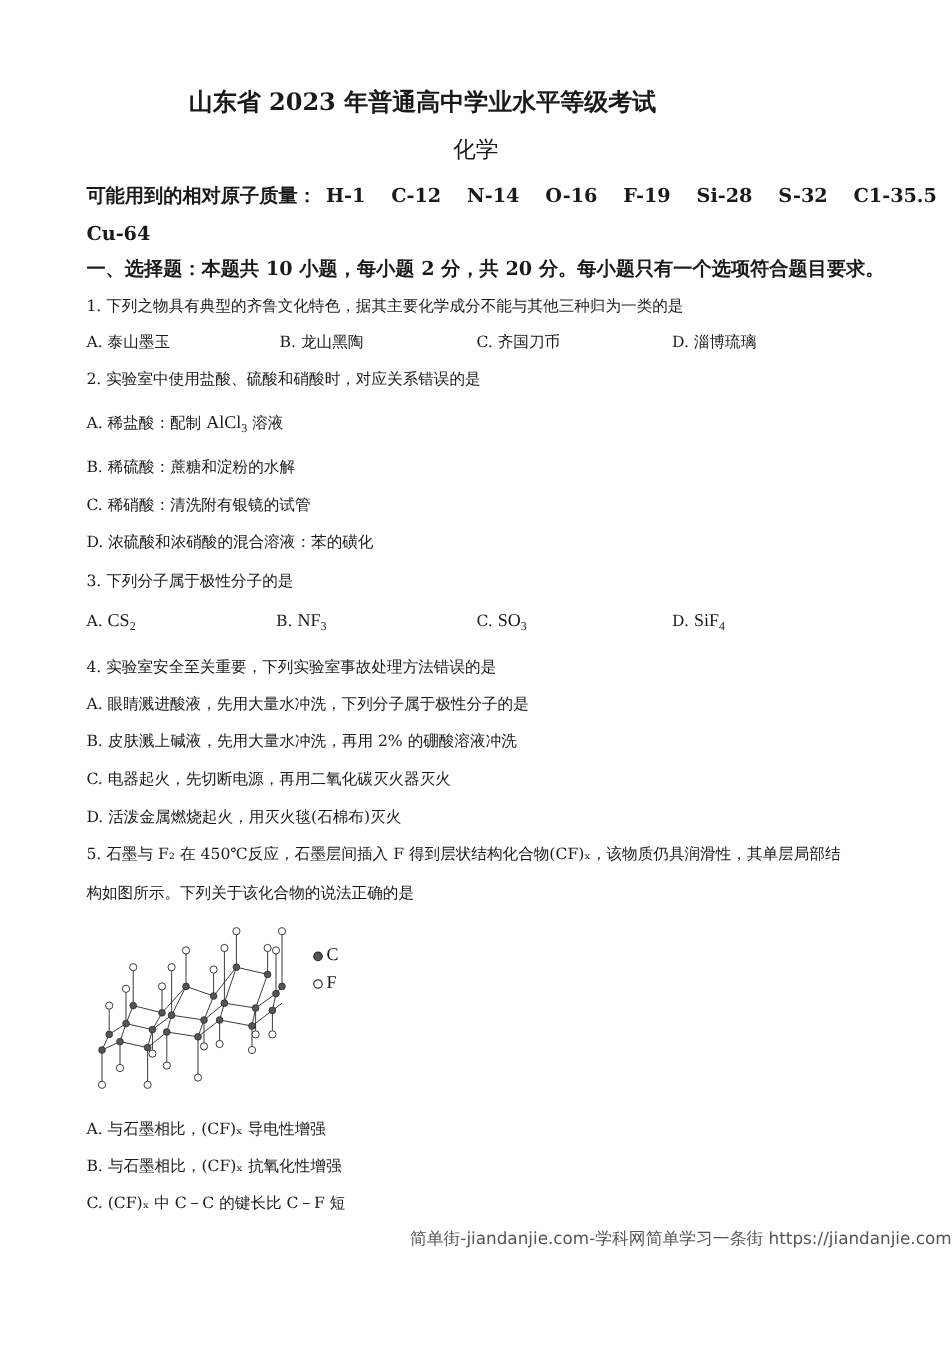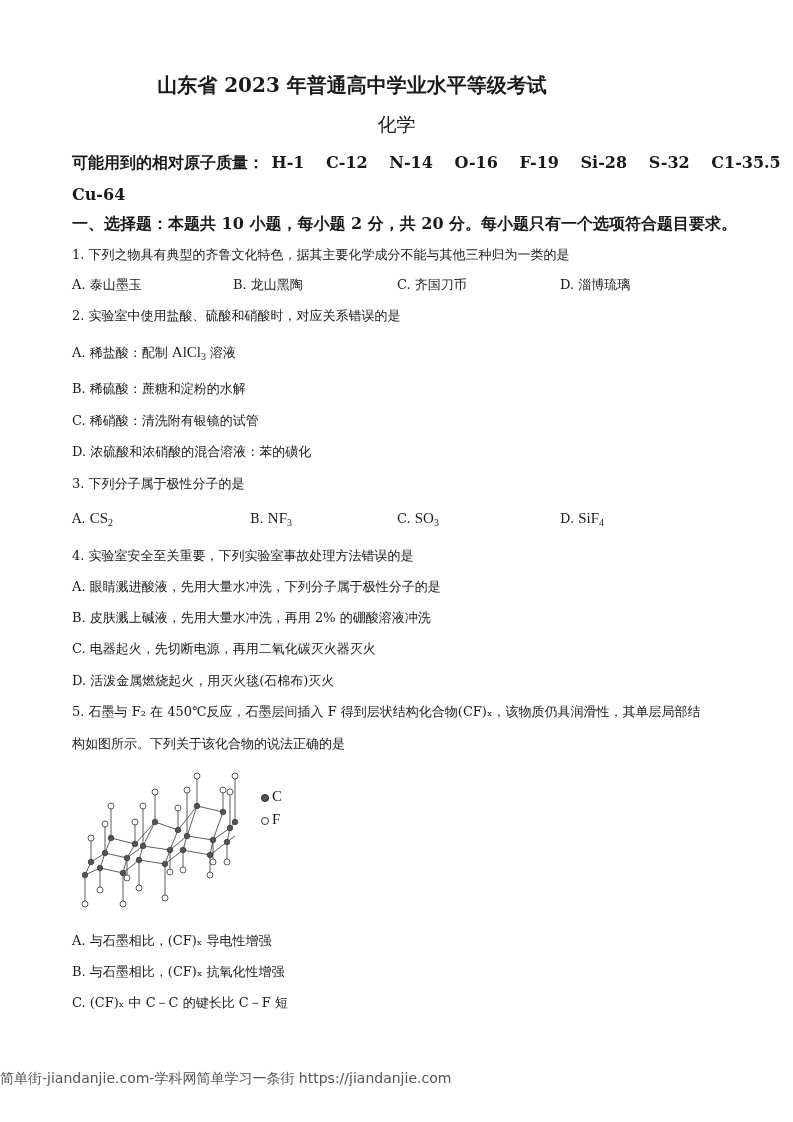--- a/index.html
+++ b/index.html
@@ -5,21 +5,21 @@
   html, body { margin:0; padding:0; background:#ffffff; }
   body { width:793px; height:1122px; position:relative; overflow:hidden;
          font-family:"DejaVu Serif","Liberation Serif",serif; color:#1a1a1a; }
   .abs { position:absolute; white-space:nowrap; }
   .title { left:0; width:704px; text-align:center; font-weight:bold; font-size:20px; top:72px; }
   .subtitle { left:0; width:793px; text-align:center; font-weight:normal; font-size:19px; top:112px; }
   .bold { font-weight:bold; font-size:16px; }
   .q { font-size:13px; }
   .mol { font-family:"Liberation Serif",serif; font-size:15px; }
   sub { font-size:10px; vertical-align:-3px; }
-  .footer { left:0; width:793px; text-align:left; top:1070px; font-family:"DejaVu Sans","Liberation Sans",sans-serif; font-size:14px; color:#555; }
+  .footer { left:0; width:793px; text-align:right; top:1024px; font-family:"DejaVu Sans","Liberation Sans",sans-serif; font-size:14px; color:#555; }
   .legend { font-family:"Liberation Serif",serif; font-size:15px; }
 </style>
 </head>
 <body>
 
 <div class="abs title">山东省 2023 年普通高中学业水平等级考试</div>
 <div class="abs subtitle">化学</div>
 
 <div class="abs bold" style="left:72px; top:153px;">
   <span>可能用到的相对原子质量：</span>
@@ -48,21 +48,21 @@
   <span>A.  稀盐酸：配制 </span><span class="mol"><span>AlCl</span><sub>3</sub></span><span> 溶液</span>
 </div>
 <div class="abs q" style="left:72px; top:380px;">B.  稀硫酸：蔗糖和淀粉的水解</div>
 <div class="abs q" style="left:72px; top:412px;">C.  稀硝酸：清洗附有银镜的试管</div>
 <div class="abs q" style="left:72px; top:443px;">D.  浓硫酸和浓硝酸的混合溶液：苯的磺化</div>
 
 <div class="abs q" style="left:72px; top:475px;">3. 下列分子属于极性分子的是</div>
 <div class="abs q" style="left:72px; top:510px;">
   <span>A.</span> <span class="mol"><span>CS</span><sub>2</sub></span>
 </div>
-<div class="abs q" style="left:250px; top:510px;">
+<div class="abs q" style="left:230px; top:510px;">
   <span>B.</span> <span class="mol"><span>NF</span><sub>3</sub></span>
 </div>
 <div class="abs q" style="left:397px; top:510px;">
   <span>C.</span> <span class="mol"><span>SO</span><sub>3</sub></span>
 </div>
 <div class="abs q" style="left:560px; top:510px;">
   <span>D.</span> <span class="mol"><span>SiF</span><sub>4</sub></span>
 </div>
 
 <div class="abs q" style="left:72px; top:547px;">4. 实验室安全至关重要，下列实验室事故处理方法错误的是</div>

